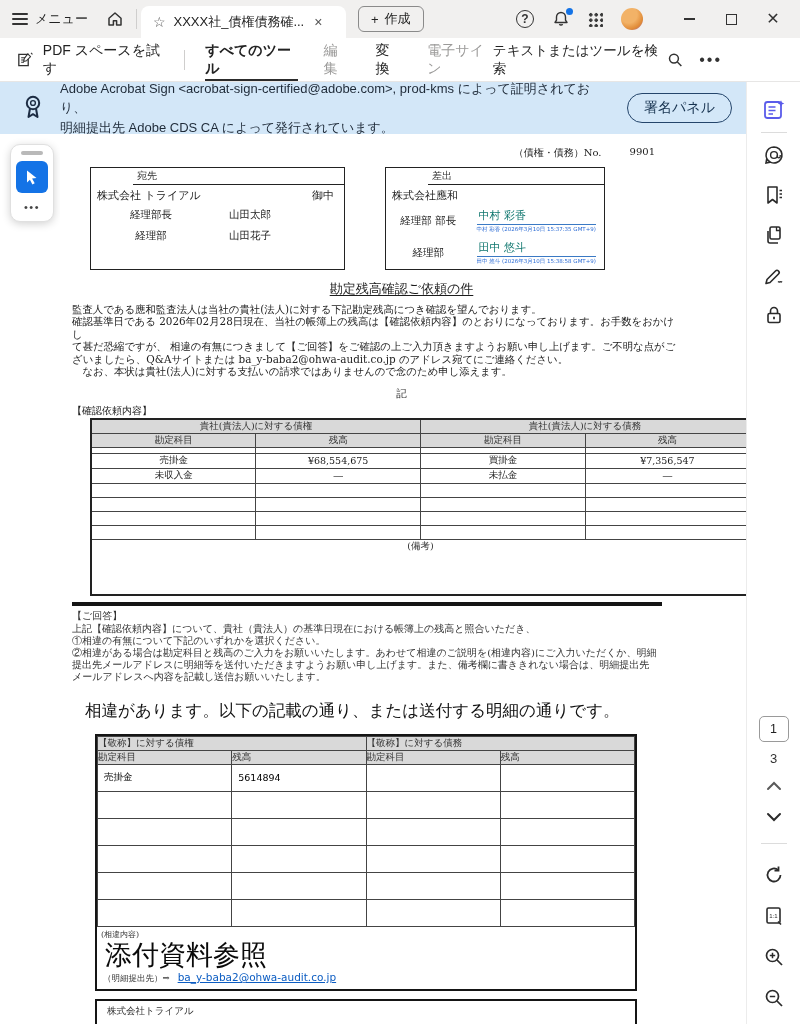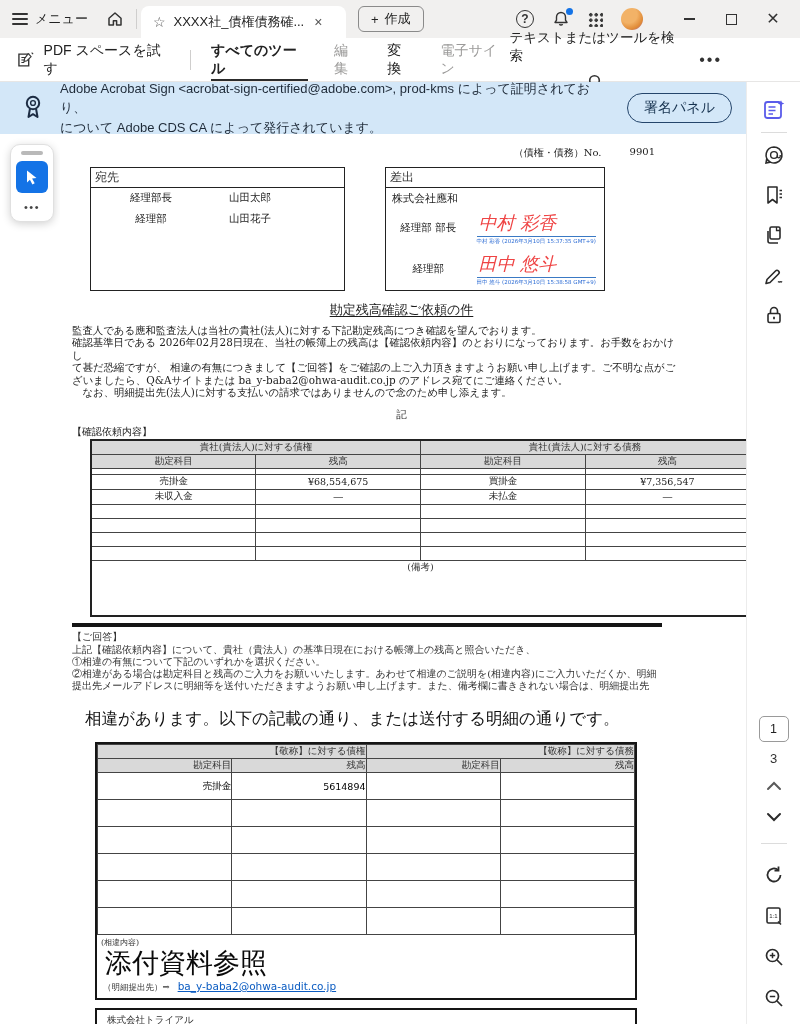--- a/index.html
+++ b/index.html
@@ -33,21 +33,21 @@
   .close-glyph { font-size:16px; color:#333; line-height:1; }
 
   
   .toolbar { height:44px; background:#fff; display:flex; align-items:center; border-bottom:1px solid #e7e6e5; }
   .pdfspace { display:flex; align-items:center; gap:8px; padding:0 14px 0 16px; font-size:14px; color:#222; cursor:pointer; }
   .tool-tabs { display:flex; align-items:center; gap:26px; margin-left:16px; height:100%; }
   .ttab { font-size:14px; color:#222; height:100%; display:flex; align-items:center; border-bottom:2.5px solid transparent; padding-top:2px; cursor:pointer; }
   .ttab.active { border-bottom-color:#2c2c2c; font-weight:bold; }
   .ttab.disabled { color:#9b9a99; cursor:default; }
   .toolbar-right { margin-left:auto; display:flex; align-items:center; gap:10px; padding-right:72px; }
-  .search-box { display:flex; align-items:center; gap:8px; font-size:13.5px; color:#222; cursor:pointer;flex-direction:column; }
+  .search-box { display:flex; align-items:center; gap:8px; font-size:13.5px; color:#222; cursor:pointer; }
   .more-dots { font-size:16px; color:#333; letter-spacing:2px; padding:0 6px; cursor:pointer; }
 
   
   .content { display:flex; height:942px; }
   .viewer-col { flex:1; display:flex; flex-direction:column; min-width:0; }
 
   
   .banner { height:52px; background:#d3e7f8; display:flex; align-items:center; padding:0 14px 0 22px; gap:16px; }
   .banner-text { font-size:13px; color:#1e2a38; line-height:1.5; flex:1; }
   .sign-panel-btn { border:1.6px solid #24456b; border-radius:16px; background:transparent; color:#16324f; font-size:14px; padding:5px 16px; white-space:nowrap; cursor:pointer; font-family:inherit; }
@@ -60,46 +60,46 @@
   .tp-handle { width:22px; height:4px; background:#b9b9b9; border-radius:2px; }
   .tp-select { width:32px; height:32px; background:#1473e6; border-radius:6px; display:flex; align-items:center; justify-content:center; cursor:pointer; }
   .tp-more { color:#444; font-size:11px; letter-spacing:1.5px; padding:2px 0 4px; cursor:pointer; }
 
   
   .pdfpage { position:absolute; left:60px; top:0; width:685px; height:960px; background:#fff; font-family:"DejaVu Serif","Liberation Serif",serif; color:#1c1c1c; padding:12px 14px 0 12px; }
   .refline { display:flex; justify-content:flex-end; gap:28px; font-size:10px; width:565px; margin-left:18px; }
   .addr-row { display:flex; gap:40px; margin:7px 0 0 18px; }
   .addrbox { border:1.3px solid #222; width:255px; }
   .addrbox.sender { width:220px; }
-  .addr-h { font-size:12px; color:#333; padding:1px 4px; border-bottom:1px solid #222; }
+  .addr-h { font-size:10px; color:#333; padding:1px 4px; border-bottom:1px solid #222;margin-left:42px; }
   .addr-co { display:flex; justify-content:space-between; font-size:11px; padding:3px 10px 2px 6px; }
   .hrow { display:flex; align-items:center; padding:3px 8px 4px; font-size:10.5px; }
   .hrow .t { width:104px; text-align:center; }
   .hrow .n { margin-left:26px; }
   .sigblock { margin-left:14px; display:inline-block; }
-  .signame { font-family:"DejaVu Sans","Liberation Sans",sans-serif; font-size:18px; color:#ef4444; border-bottom:1.4px solid #3a79c4; padding:0 26px 1px 2px; white-space:nowrap;font-style:italic; }
+  .signame { font-family:"DejaVu Sans","Liberation Sans",sans-serif; font-size:11px; color:#0f766e; border-bottom:1.4px solid #3a79c4; padding:0 26px 1px 2px; white-space:nowrap; }
   .sigstamp { font-size:5.5px; color:#2b6bd4; white-space:nowrap; margin-top:1px; font-family:"DejaVu Sans",sans-serif; }
   .doc-title { text-align:center; font-size:13px; margin-top:10px; text-decoration:underline; text-underline-offset:2px; }
   .body-text { margin:5px 0 0 0; font-size:10.4px; line-height:1.2; color:#222; width:605px; }
   .ki { text-align:center; font-size:10.5px; margin-top:9px; color:#333; }
   .seclabel { font-size:10px; margin-top:3px; }
   table.dtable { border-collapse:collapse; width:661px; margin-left:18px; table-layout:fixed; }
   table.dtable { border:2px solid #222; }
   table.dtable th, table.dtable td { border:1px solid #444; font-weight:normal; font-size:9.5px; text-align:center; padding:0 2px; }
   table.dtable tr.h { background:#d9d9d9; height:13px; color:#333; }
   tr.sp td { height:6px; }
   tr.dr td { height:15px; }
   tr.er td { height:14px; }
   td.remarks { text-align:left; vertical-align:top; font-size:8.5px; height:56px; padding:2px 4px; color:#333; }
   .thickline { height:4px; background:#151515; width:590px; margin-top:6px; }
   .ansblock { margin-top:4px; font-size:10px; line-height:1.22; color:#333; width:605px; }
   .choice { font-family:"DejaVu Sans","Liberation Sans",sans-serif; font-size:16.5px; color:#101010; margin:16px 0 0 13px; }
   .t2wrap { width:542px; margin:12px 0 0 23px; border:2px solid #151515; }
   table.t2 { border-collapse:collapse; width:100%; table-layout:fixed; }
-  table.t2 th, table.t2 td { border:1px solid #444; font-weight:normal; font-size:9.5px; text-align:right; }
+  table.t2 th, table.t2 td { border:1px solid #444; font-weight:normal; font-size:9.5px; text-align:left; }
   table.t2 tr.h { background:#d9d9d9; height:13px; color:#333; }
   table.t2 tr.big td { height:27px; }
   td.entry { font-family:"DejaVu Sans","Liberation Sans",sans-serif; font-size:15px; text-align:left; padding-left:6px; color:#000; }
   .diffbox { padding:2px 4px 4px; }
   .difflabel { font-size:8px; color:#333; }
   .diffval { font-family:"DejaVu Sans","Liberation Sans",sans-serif; font-size:27px; color:#0a0a0a; margin:0 0 2px 4px; line-height:1.1; }
   .detail-line { display:flex; align-items:baseline; gap:8px; font-size:8.5px; color:#333; margin-left:2px; }
   .email-link { font-family:"DejaVu Sans","Liberation Sans",sans-serif; font-size:10.5px; color:#0b5cc2; text-decoration:underline; cursor:pointer; }
   .confirmbox { width:542px; margin:8px 0 0 23px; border:2px solid #151515; padding:4px 10px 8px; }
   .cb-co { font-size:9.5px; color:#333; }
@@ -206,21 +206,21 @@
   <div class="viewer-col">
 
     <div class="banner">
       <svg width="22" height="30" viewBox="0 0 22 30">
         <circle cx="11" cy="10" r="6.2" fill="none" stroke="#1d2d44" stroke-width="2"></circle>
         <circle cx="11" cy="10" r="2.4" fill="none" stroke="#1d2d44" stroke-width="1.4"></circle>
         <path d="M8 15.5 6.5 24l4.5-2.8L15.5 24 14 15.5" fill="none" stroke="#1d2d44" stroke-width="2" stroke-linejoin="round"></path>
       </svg>
       <div class="banner-text">
         <span>Adobe Acrobat Sign &lt;acrobat-sign-certified@adobe.com&gt;, prod-kms によって証明されており、</span><br>
-        <span>について Adobe CDS CA によって発行されています。</span>
+        <span>明細提出先 Adobe CDS CA によって発行されています。</span>
       </div>
       <button class="sign-panel-btn">署名パネル</button>
     </div>
 
     <div class="viewer">
       <div class="scroll-thumb"></div>
 
       <div class="toolpanel">
         <div class="tp-handle"></div>
         <div class="tp-select">
@@ -234,20 +234,24 @@
       <div class="pdfpage">
 
         <div class="refline">
           <span>（債権・債務）No.</span>
             <span>9901</span>
         </div>
 
         <div class="addr-row">
           <div class="addrbox">
             <div class="addr-h">宛先</div>
+            <div class="addr-co">
+              <span>株式会社 トライアル</span>
+              <span>御中</span>
+            </div>
             <div class="hrow">
                 <span class="t">経理部長</span>
                 <span class="n">山田太郎</span>
               </div>
             <div class="hrow">
                 <span class="t">経理部</span>
                 <span class="n">山田花子</span>
               </div>
           </div>
           <div class="addrbox sender">
@@ -272,21 +276,21 @@
           </div>
         </div>
 
         <div class="doc-title">勘定残高確認ご依頼の件</div>
 
         <div class="body-text">
           <div>監査人である應和監査法人は当社の貴社(法人)に対する下記勘定残高につき確認を望んでおります。</div>
           <div>確認基準日である 2026年02月28日現在、当社の帳簿上の残高は【確認依頼内容】のとおりになっております。お手数をおかけし</div>
           <div>て甚だ恐縮ですが、 相違の有無につきまして【ご回答】をご確認の上ご入力頂きますようお願い申し上げます。ご不明な点がご</div>
           <div>ざいましたら、Q&amp;Aサイトまたは ba_y-baba2@ohwa-audit.co.jp のアドレス宛てにご連絡ください。</div>
-          <div>　なお、明細提出先(法人)に対する支払いの請求ではありませんので念のため申し添えます。</div>
+          <div>　なお、本状は貴社(法人)に対する支払いの請求ではありませんので念のため申し添えます。</div>
         </div>
 
         <div class="ki">記</div>
         <div class="seclabel">【確認依頼内容】</div>
 
         <table class="dtable">
           <tbody>
               <tr class="h">
             <th colspan="2">貴社(貴法人)に対する債権</th>
             <th colspan="2">貴社(貴法人)に対する債務</th>
@@ -346,20 +350,21 @@
           </table>
 
         <div class="thickline"></div>
 
         <div class="ansblock">
           <div>【ご回答】</div>
           <div>上記【確認依頼内容】について、貴社（貴法人）の基準日現在における帳簿上の残高と照合いただき、</div>
           <div>①相違の有無について下記のいずれかを選択ください。</div>
           <div>②相違がある場合は勘定科目と残高のご入力をお願いいたします。あわせて相違のご説明を(相違内容)にご入力いただくか、明細</div>
           <div>提出先メールアドレスに明細等を送付いただきますようお願い申し上げます。また、備考欄に書ききれない場合は、明細提出先</div>
+          <div>メールアドレスへ内容を記載し送信お願いいたします。</div>
         </div>
 
         <div class="choice">相違があります。以下の記載の通り、または送付する明細の通りです。</div>
 
         <div class="t2wrap">
           <table class="t2">
             <tbody>
                 <tr class="h">
               <th colspan="2">【敬称】に対する債権</th>
               <th colspan="2">【敬称】に対する債務</th>

